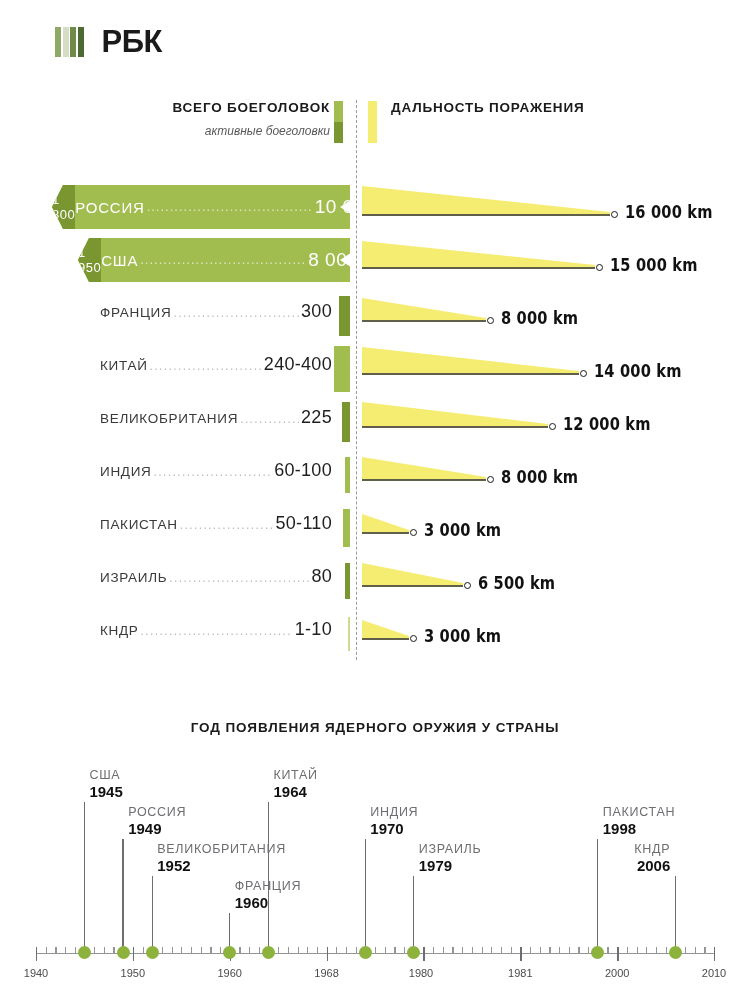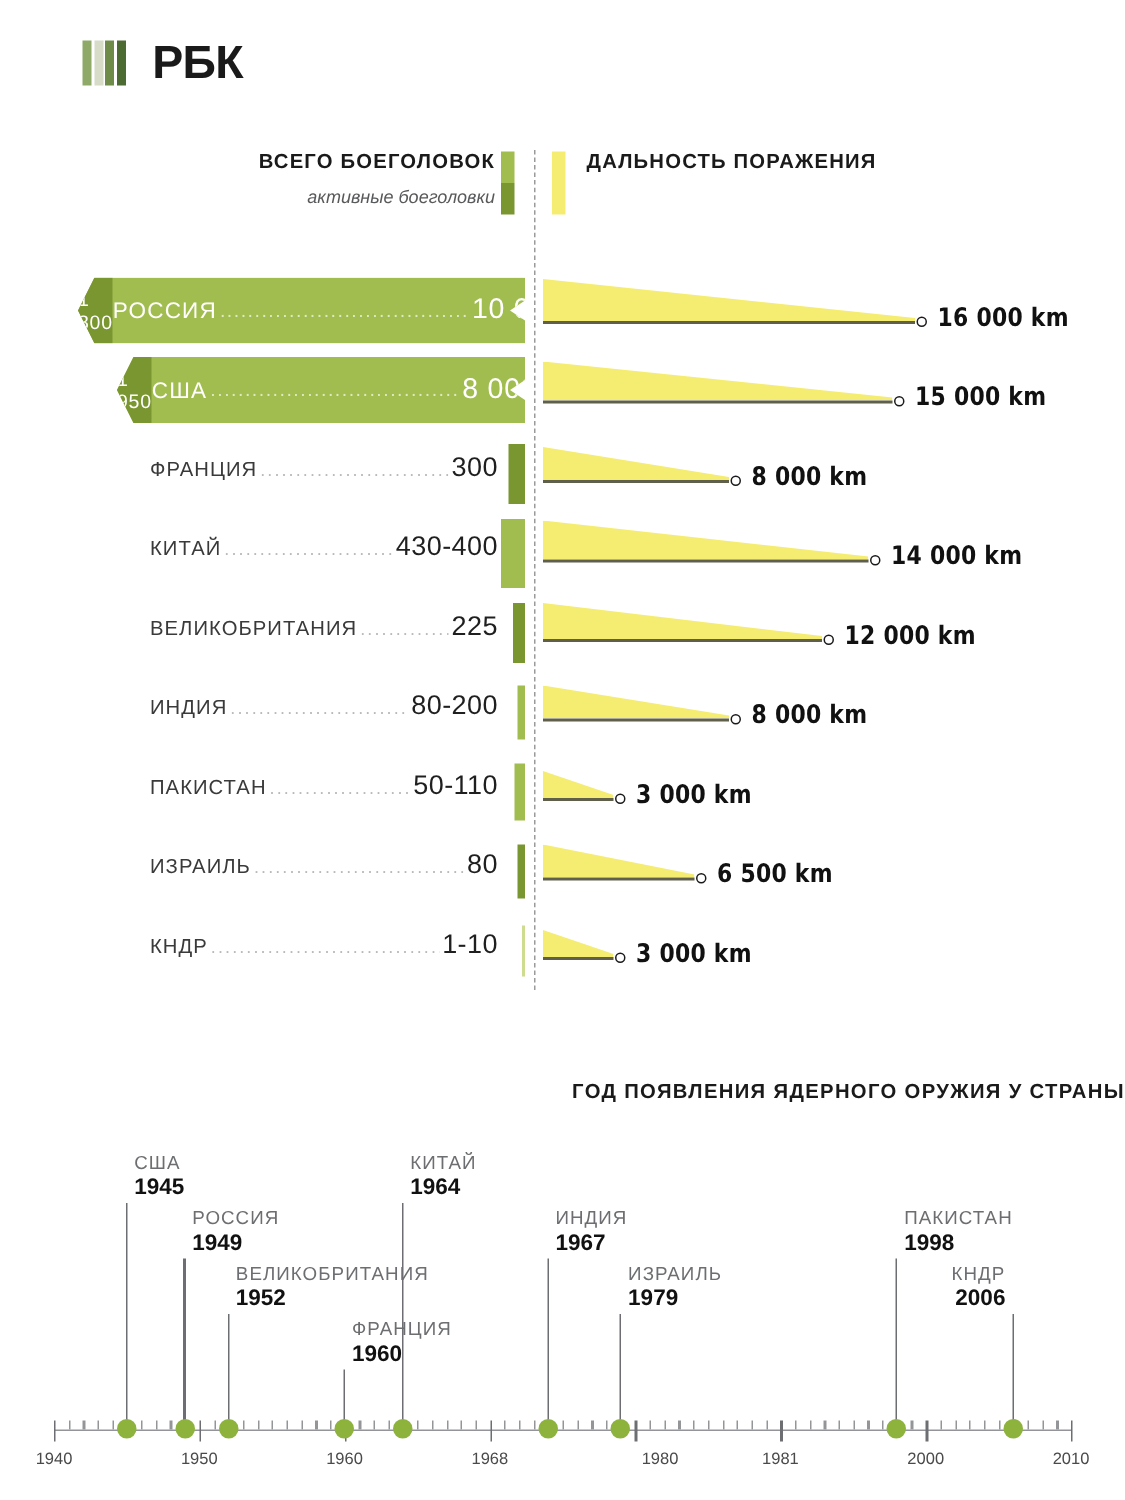--- a/index.html
+++ b/index.html
@@ -216,21 +216,21 @@
     font-family: "DejaVu Sans", sans-serif;
     transform: scaleX(0.86);
     transform-origin: left center;
   }
 
   
   #timeline-title {
     position: absolute;
     left: 0; top: 720px;
     width: 750px;
-    text-align: right;
+    text-align: center;
     font-size: 13.5px;
     font-weight: 700;
     letter-spacing: 0.9px;
     color: #1a1a1a;
   }
   #timeline { position: absolute; left: 0; top: 0; width: 750px; height: 1000px; }
   .tl-stem {
     position: absolute;
     width: 1.4px;
     background: #6d6e71;
@@ -352,21 +352,21 @@
           <div class="wedge" style="width: 124px; height: 22px; top: 7px; clip-path: polygon(0px 0px, 100% 20px, 100% 100%, 0px 100%);"></div>
           <div class="wedge-base" style="width: 124px; top: 29px;"></div>
           <div class="wedge-dot" style="left: 125px; top: 26px;"></div>
           <div class="wedge-label" style="left: 139px; top: 17px;">8 000 km</div>
         </div>
       </div>
       <div class="row" style="top: 344px;">
         <div class="smalllabel" style="top: 10px;">
           <span class="cname">КИТАЙ</span>
           <span class="dots">....................................</span>
-          <span class="cval">430-400</span>
+          <span class="cval">240-400</span>
         </div>
         <div class="smallbar" style="width: 16px; height: 46px; left: 334px; top: 2px; background: rgb(162, 189, 79);"></div>
         <div class="wedge-wrap" style="left: 362px; top: 0px; width: 417px; height: 50px;">
           <div class="wedge" style="width: 217px; height: 26px; top: 3px; clip-path: polygon(0px 0px, 100% 24px, 100% 100%, 0px 100%);"></div>
           <div class="wedge-base" style="width: 217px; top: 29px;"></div>
           <div class="wedge-dot" style="left: 218px; top: 26px;"></div>
           <div class="wedge-label" style="left: 232px; top: 17px;">14 000 km</div>
         </div>
       </div>
       <div class="row" style="top: 397px;">
@@ -380,21 +380,21 @@
           <div class="wedge" style="width: 186px; height: 24px; top: 5px; clip-path: polygon(0px 0px, 100% 22px, 100% 100%, 0px 100%);"></div>
           <div class="wedge-base" style="width: 186px; top: 29px;"></div>
           <div class="wedge-dot" style="left: 187px; top: 26px;"></div>
           <div class="wedge-label" style="left: 201px; top: 17px;">12 000 km</div>
         </div>
       </div>
       <div class="row" style="top: 450px;">
         <div class="smalllabel" style="top: 10px;">
           <span class="cname">ИНДИЯ</span>
           <span class="dots">....................................</span>
-          <span class="cval">80-200</span>
+          <span class="cval">60-100</span>
         </div>
         <div class="smallbar" style="width: 5px; height: 36px; left: 345px; top: 7px; background: rgb(162, 189, 79);"></div>
         <div class="wedge-wrap" style="left: 362px; top: 0px; width: 324px; height: 50px;">
           <div class="wedge" style="width: 124px; height: 22px; top: 7px; clip-path: polygon(0px 0px, 100% 20px, 100% 100%, 0px 100%);"></div>
           <div class="wedge-base" style="width: 124px; top: 29px;"></div>
           <div class="wedge-dot" style="left: 125px; top: 26px;"></div>
           <div class="wedge-label" style="left: 139px; top: 17px;">8 000 km</div>
         </div>
       </div>
       <div class="row" style="top: 503px;">
@@ -512,21 +512,21 @@
       <div class="tick minor" style="left: 665.571px;"></div>
       <div class="tick minor" style="left: 675.257px;"></div>
       <div class="tick minor" style="left: 684.943px;"></div>
       <div class="tick minor" style="left: 694.629px;"></div>
       <div class="tick minor" style="left: 704.314px;"></div>
       <div class="tick major" style="left: 714px;"></div>
       <div class="axis-label" style="left: 36px;">1940</div>
       <div class="axis-label" style="left: 132.857px;">1950</div>
       <div class="axis-label" style="left: 229.714px;">1960</div>
       <div class="axis-label" style="left: 326.571px;">1968</div>
-      <div class="axis-label" style="left: 440px;">1980</div>
+      <div class="axis-label" style="left: 421px;">1980</div>
       <div class="axis-label" style="left: 520.286px;">1981</div>
       <div class="axis-label" style="left: 617.143px;">2000</div>
       <div class="axis-label" style="left: 714px;">2010</div>
       <div class="tl-stem" style="left: 83.7286px; top: 802px; height: 145px;"></div>
       <div class="tl-name" style="left: 89.4286px; top: 768px;">США</div>
       <div class="tl-year" style="left: 89.4286px; top: 783px;">1945</div>
       <div class="tl-dot" style="left: 77.9286px; top: 945.5px;"></div>
       <div class="tl-stem" style="left: 122.471px; top: 839px; height: 108px;"></div>
       <div class="tl-name" style="left: 128.171px; top: 805px;">РОССИЯ</div>
       <div class="tl-year" style="left: 128.171px; top: 820px;">1949</div>
@@ -538,21 +538,21 @@
       <div class="tl-stem" style="left: 229.014px; top: 913px; height: 34px;"></div>
       <div class="tl-name" style="left: 234.714px; top: 879px;">ФРАНЦИЯ</div>
       <div class="tl-year" style="left: 234.714px; top: 894px;">1960</div>
       <div class="tl-dot" style="left: 223.214px; top: 945.5px;"></div>
       <div class="tl-stem" style="left: 267.757px; top: 802px; height: 145px;"></div>
       <div class="tl-name" style="left: 273.457px; top: 768px;">КИТАЙ</div>
       <div class="tl-year" style="left: 273.457px; top: 783px;">1964</div>
       <div class="tl-dot" style="left: 261.957px; top: 945.5px;"></div>
       <div class="tl-stem" style="left: 364.614px; top: 839px; height: 108px;"></div>
       <div class="tl-name" style="left: 370.314px; top: 805px;">ИНДИЯ</div>
-      <div class="tl-year" style="left: 370.314px; top: 820px;">1967</div>
+      <div class="tl-year" style="left: 370.314px; top: 820px;">1970</div>
       <div class="tl-dot" style="left: 358.814px; top: 945.5px;"></div>
       <div class="tl-stem" style="left: 413.043px; top: 876px; height: 71px;"></div>
       <div class="tl-name" style="left: 418.743px; top: 842px;">ИЗРАИЛЬ</div>
       <div class="tl-year" style="left: 418.743px; top: 857px;">1979</div>
       <div class="tl-dot" style="left: 407.243px; top: 945.5px;"></div>
       <div class="tl-stem" style="left: 597.071px; top: 839px; height: 108px;"></div>
       <div class="tl-name" style="left: 602.771px; top: 805px;">ПАКИСТАН</div>
       <div class="tl-year" style="left: 602.771px; top: 820px;">1998</div>
       <div class="tl-dot" style="left: 591.271px; top: 945.5px;"></div>
       <div class="tl-stem" style="left: 674.557px; top: 876px; height: 71px;"></div>

